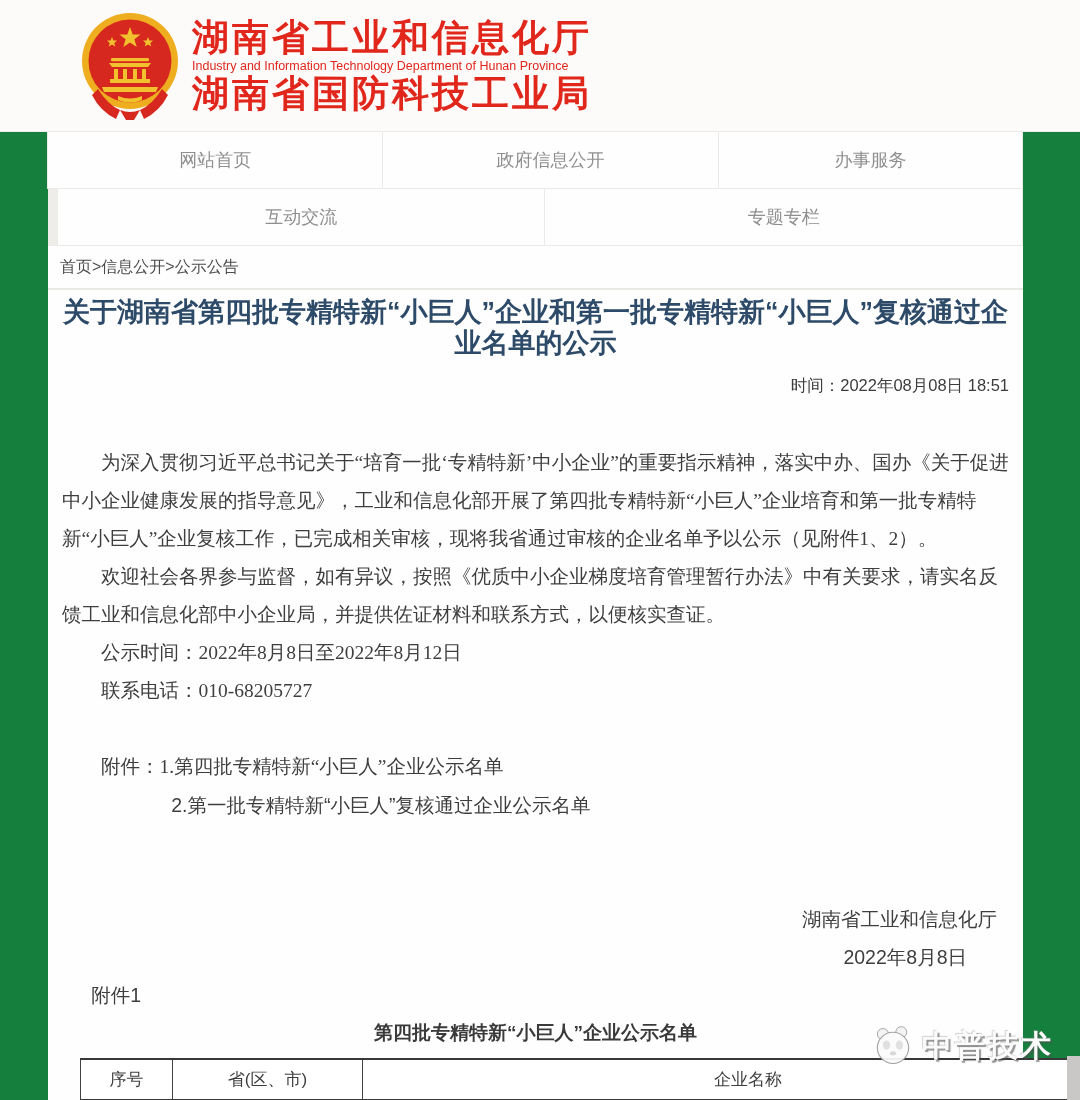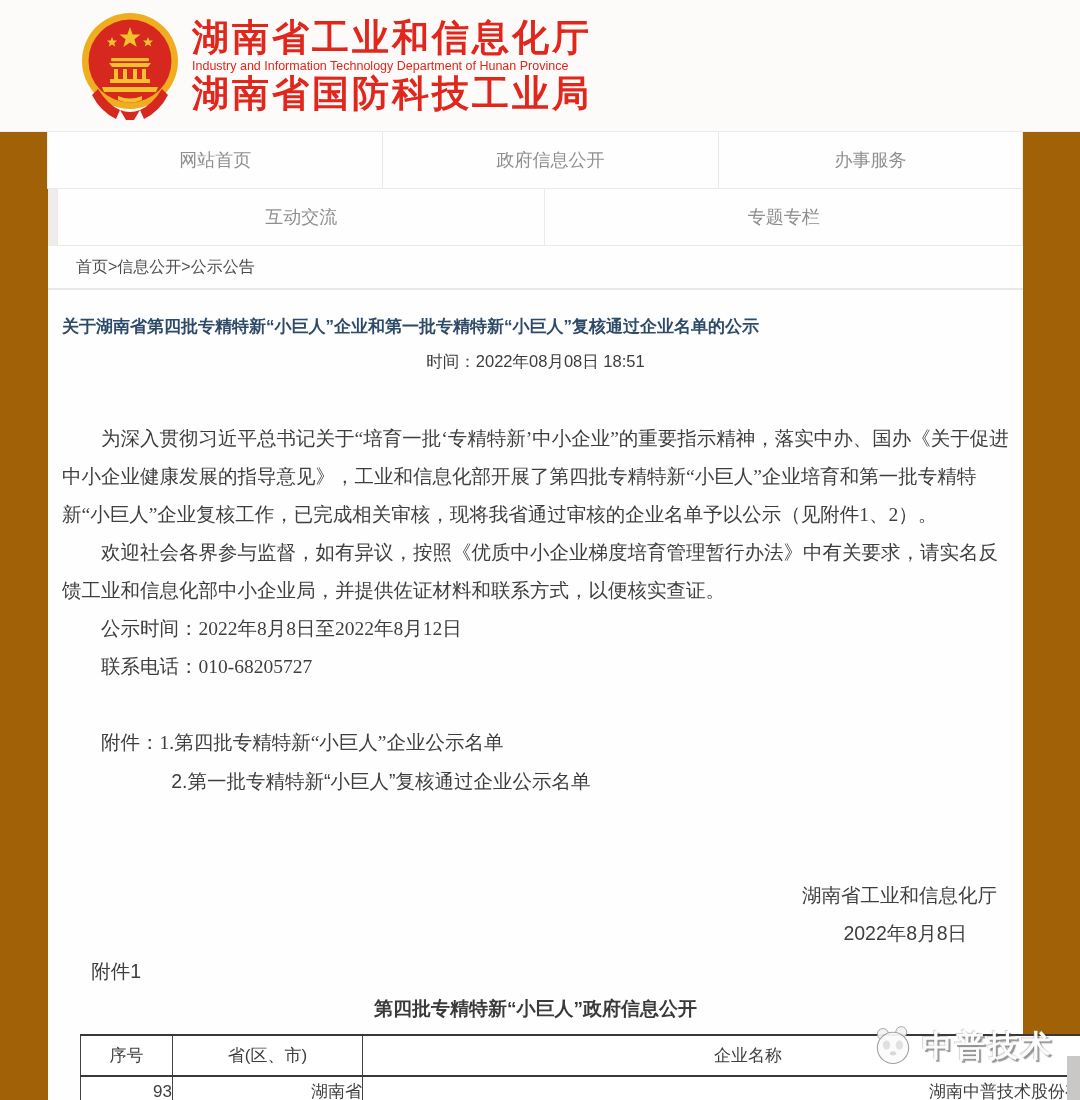--- a/index.html
+++ b/index.html
@@ -6,21 +6,21 @@
   html, body { width: 1080px; }
   body {
     font-family: "Liberation Sans", "DejaVu Sans", sans-serif;
     background: #efedea;
   }
   .page {
     position: relative;
     width: 1080px;
     height: 1100px;
     overflow: hidden;
-    background: #a16207;
+    background: #15803d;
   }
 
   
   .site-header {
     width: 1080px;
     height: 132px;
     background: #fdfbf9;
     border-bottom: 1px solid #f1efed;
     display: flex;
     align-items: center;
@@ -69,37 +69,37 @@
   .content {
     width: 975px;
     margin-left: 48px;
     background: #fefefe;
     min-height: 852px;
   }
   .breadcrumb-bar {
     height: 44px;
     display: flex;
     align-items: center;
-    padding-left: 28px;
+    padding-left: 12px;
     border-bottom: 2px solid #eae8e5;
     font-size: 16px;
     color: #4c4c4c;
   }
   .article { padding: 0 14px; }
   .article-title {
-    padding-top: 21px;
-    text-align: left;
-    font-size: 17px;
+    padding-top: 7px;
+    text-align: center;
+    font-size: 27px;
     font-weight: bold;
     color: #2d4a68;
     line-height: 31px;
   }
   .article-time {
-    margin-top: 5px;
-    text-align: center;
+    margin-top: 12px;
+    text-align: right;
     font-size: 16.5px;
     color: #3c3c3c;
     line-height: 29px;
   }
   .article-body {
     margin-top: 44px;
     font-size: 19.5px;
     color: #3e3e3e;
     line-height: 38px;
   }
@@ -229,21 +229,21 @@
         <p class="indent-2">公示时间：2022年8月8日至2022年8月12日</p>
         <p class="indent-2">联系电话：010-68205727</p>
         <div class="blank-line"></div>
         <p class="indent-2">附件：1.第四批专精特新“小巨人”企业公示名单</p>
         <p class="indent-55">2.第一批专精特新“小巨人”复核通过企业公示名单</p>
         <div class="blank-line"></div>
         <div class="blank-line"></div>
         <p class="sig-org">湖南省工业和信息化厅</p>
         <p class="sig-date">2022年8月8日</p>
         <p class="appendix-label">附件1</p>
-        <p class="table-title">第四批专精特新“小巨人”政府信息公开</p>
+        <p class="table-title">第四批专精特新“小巨人”企业公示名单</p>
       </div>
 
       <table class="roster">
         <thead>
           <tr>
             <th class="col-seq">序号</th>
             <th class="col-prov">省(区、市)</th>
             <th>企业名称</th>
           </tr>
         </thead>

